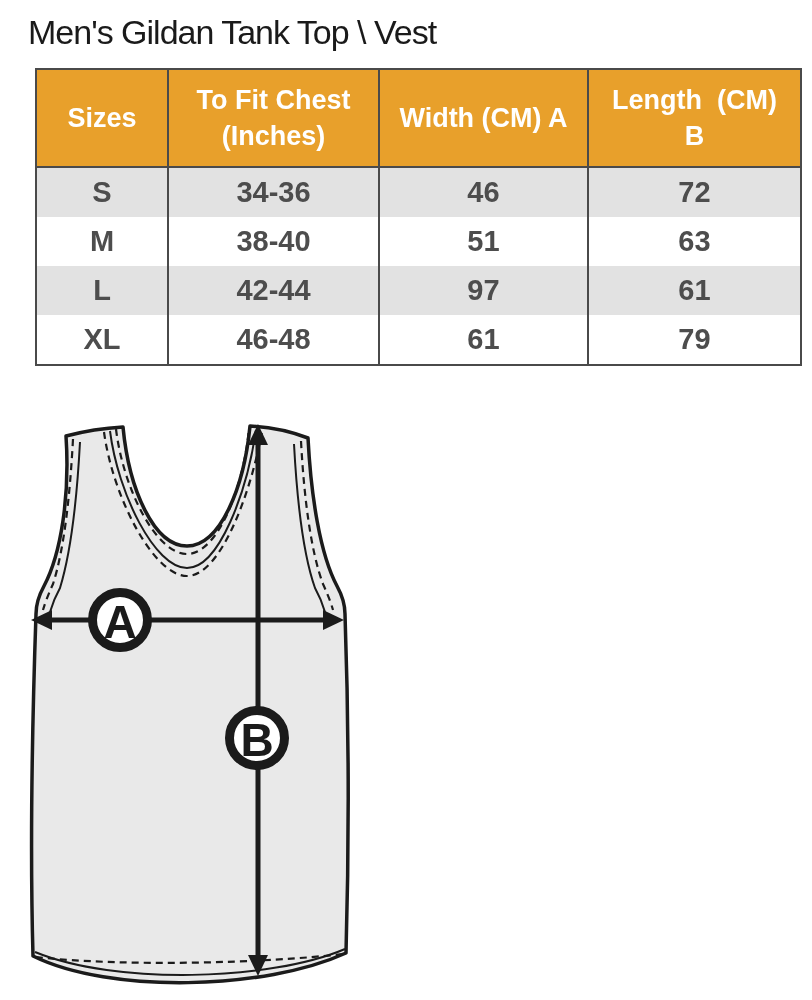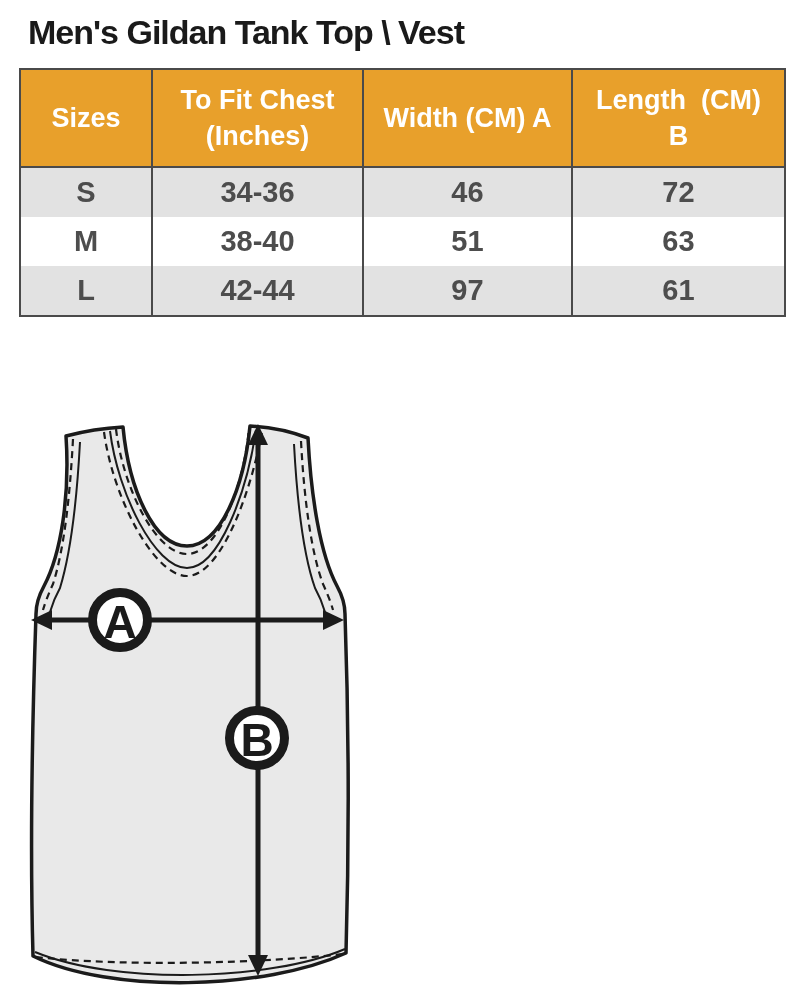--- a/index.html
+++ b/index.html
@@ -6,24 +6,24 @@
     --header-bg:#E8A02B; --header-text:#FFFFFF; --row-alt-bg:#E2E2E2; --row-bg:#FFFFFF;
     --cell-text:#4D4D4D; --border:#4A4A4A; --garment-fill:#E9E9E9; --line:#1B1B1B;
   }
   html,body{margin:0;padding:0;}
   body{
     width:812px;height:1000px;background:#ffffff;position:relative;overflow:hidden;
     font-family:"Liberation Sans","DejaVu Sans",sans-serif;
   }
   .page-title{
     position:absolute;left:28px;top:13px;width:760px;
-    font-size:34px;font-weight:700;color:#1a1a1a;letter-spacing:-1px;white-space:nowrap;
+    font-size:34px;font-weight:400;color:#1a1a1a;letter-spacing:-1px;white-space:nowrap;
   }
   table.size-chart{
-    position:absolute;left:19px;top:68px;width:765px;
+    position:absolute;left:35px;top:68px;width:765px;
     border-collapse:collapse;table-layout:fixed;
     border:2px solid var(--border);
   }
   table.size-chart th{
     background:var(--header-bg);color:var(--header-text);
     font-size:27px;font-weight:700;text-align:center;vertical-align:middle;
     height:96px;line-height:1.35;border:2px solid var(--border);
     white-space:pre-wrap;padding:0;
   }
   table.size-chart td{
@@ -80,20 +80,26 @@
       <td>38-40</td>
       <td>51</td>
       <td>63</td>
     </tr>
     <tr class="alt">
       <td>L</td>
       <td>42-44</td>
       <td>97</td>
       <td>61</td>
     </tr>
+    <tr class="plain">
+      <td>XL</td>
+      <td>46-48</td>
+      <td>61</td>
+      <td>79</td>
+    </tr>
   </tbody>
 </table>
 
 <svg class="tank-diagram" width="380" height="580" viewBox="0 0 380 580" xmlns="http://www.w3.org/2000/svg">
 
   <path class="garment" d="
     M 51,18
     C 70,13 90,10 108,9
     C 114,72 139,128 172,128
     C 205,128 229,70 235,8

